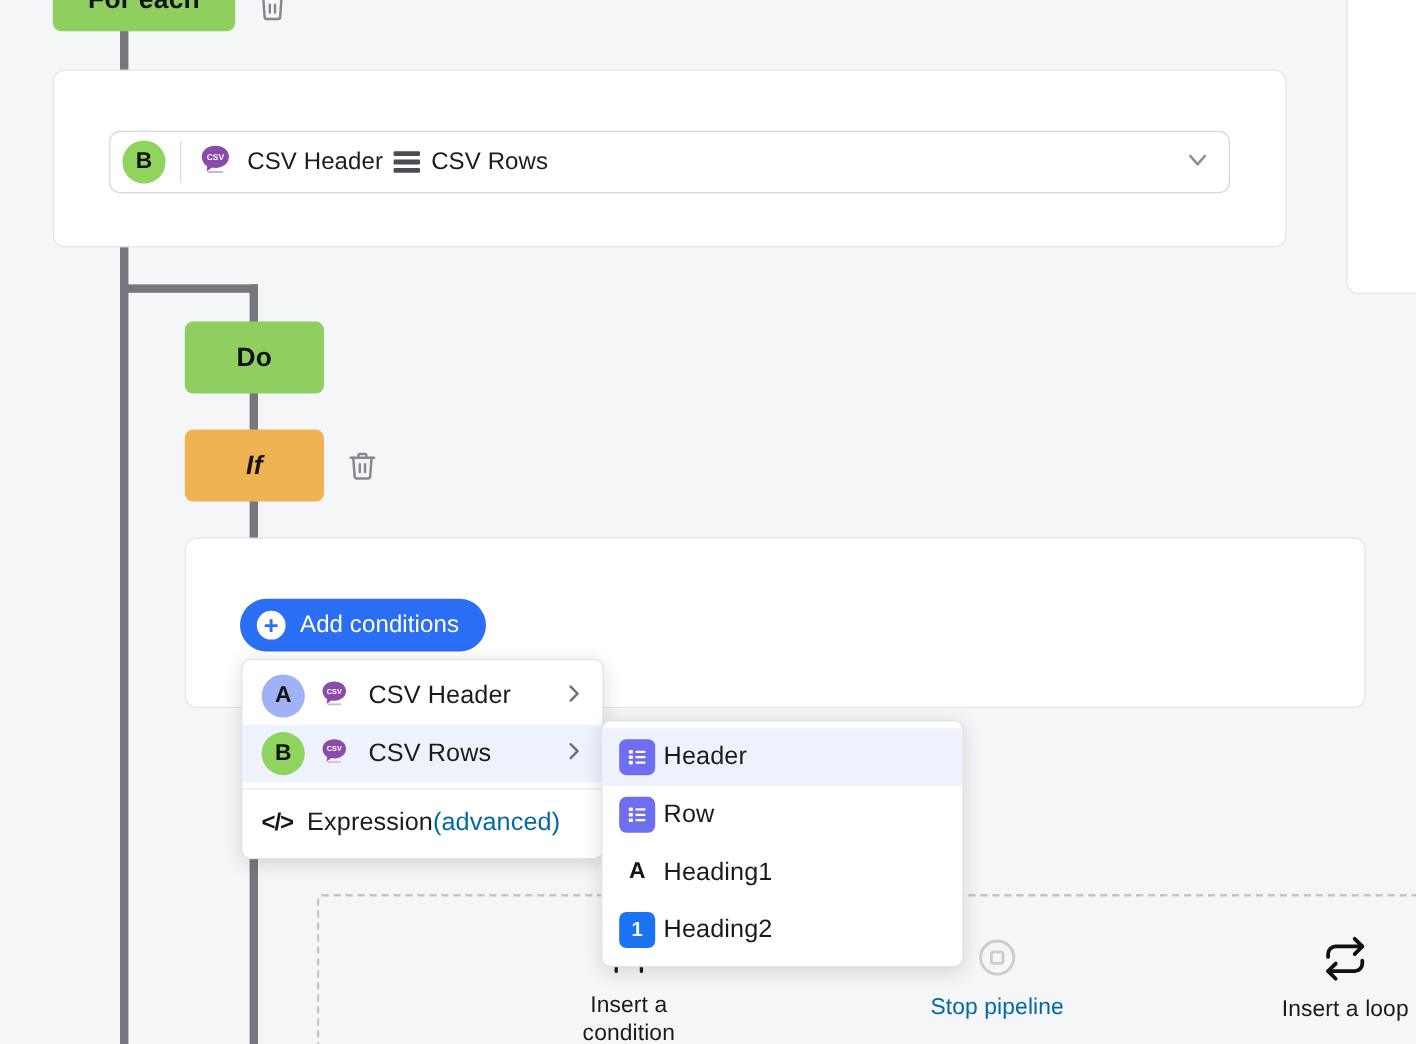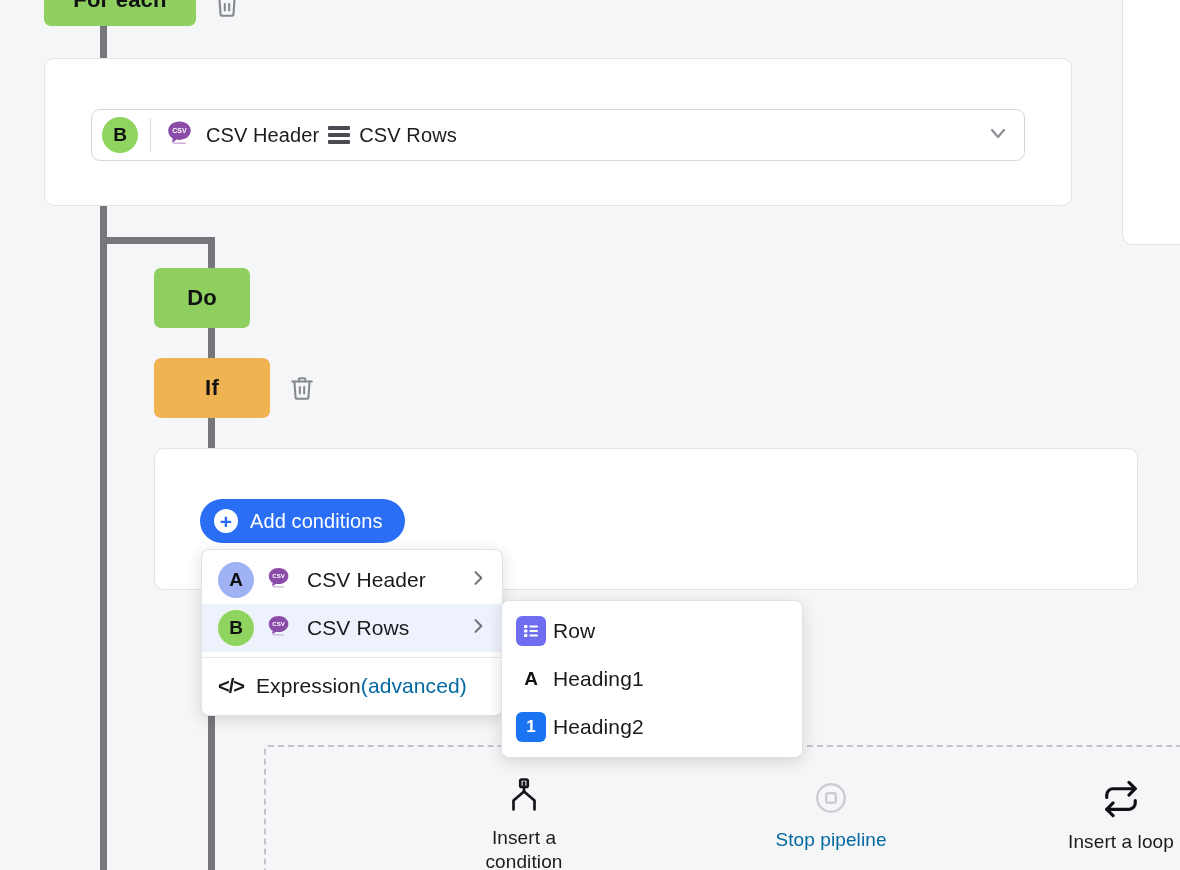--- a/index.html
+++ b/index.html
@@ -38,21 +38,21 @@
     justify-content: center;
     border-radius: 7px;
     font-size: 22px;
     font-weight: bold;
     color: #121212;
     letter-spacing: .2px;
   }
   .pill-green { background: #8ecf60; }
   .pill-orange { background: #efb council; }
   .pill-orange { background: #f0b košík; }
-  .pill-orange { background: #efb352; }
+  .pill-orange { background: #efb352; font-style: italic; }
 
   
   .icon-btn {
     position: absolute;
     display: flex;
     align-items: center;
     justify-content: center;
     cursor: pointer;
   }
   .icon-btn svg { display: block; }
@@ -253,21 +253,21 @@
         <i></i>
       </span>
     <span class="sel-text">CSV Rows</span>
     <span class="chevron">
       <svg width="24" height="24" viewBox="0 0 24 24" fill="none" stroke="#8d8f96" stroke-width="2.2" stroke-linecap="round" stroke-linejoin="round">
         <polyline points="6 9 12 16 18 9"></polyline>
       </svg>
     </span>
   </div>
 
-  <div class="pill pill-green" style="left:154px; top:268px; width:96px; height:60px;">
+  <div class="pill pill-green" style="left:154px; top:268px; width:116px; height:60px;">
     <span>Do</span>
   </div>
 
   <div class="pill pill-orange" style="left:154px; top:358px; width:116px; height:60px; background:#efb352;">
     <span>If</span>
   </div>
   <div class="icon-btn" style="left:287px; top:373px; width:30px; height:30px;">
     <svg width="26" height="28" viewBox="0 0 24 24" fill="none" stroke="#86888f" stroke-width="1.9" stroke-linecap="round" stroke-linejoin="round">
       <polyline points="3 6 5 6 21 6"></polyline>
       <path d="M19 6l-1 14a2 2 0 0 1-2 2H8a2 2 0 0 1-2-2L5 6"></path>
@@ -324,20 +324,33 @@
     <div class="menu-item" style="height:46px;">
       <span class="expr-code">&lt;/&gt;</span>
       <span class="mlabel" style="margin-left:0;">
         <span>Expression</span><span class="muted">(advanced)</span>
       </span>
     </div>
   </div>
 
   <div class="menu submenu" style="left:501px; top:600px; width:302px;">
 
+    <div class="sub-item sel">
+      <span class="sq sq-purple">
+        <svg width="18" height="18" viewBox="0 0 18 18" fill="#fff">
+          <rect x="2" y="3" width="3.4" height="3" rx=".7"></rect>
+            <rect x="7.4" y="3.6" width="8.6" height="1.8" rx=".9"></rect>
+          <rect x="2" y="7.5" width="3.4" height="3" rx=".7"></rect>
+            <rect x="7.4" y="8.1" width="8.6" height="1.8" rx=".9"></rect>
+          <rect x="2" y="12" width="3.4" height="3" rx=".7"></rect>
+            <rect x="7.4" y="12.6" width="8.6" height="1.8" rx=".9"></rect>
+        </svg>
+      </span>
+      <span class="slabel">Header</span>
+    </div>
 
     <div class="sub-item">
       <span class="sq sq-purple">
         <svg width="18" height="18" viewBox="0 0 18 18" fill="#fff">
           <rect x="2" y="3" width="3.4" height="3" rx=".7"></rect>
             <rect x="7.4" y="3.6" width="8.6" height="1.8" rx=".9"></rect>
           <rect x="2" y="7.5" width="3.4" height="3" rx=".7"></rect>
             <rect x="7.4" y="8.1" width="8.6" height="1.8" rx=".9"></rect>
           <rect x="2" y="12" width="3.4" height="3" rx=".7"></rect>
             <rect x="7.4" y="12.6" width="8.6" height="1.8" rx=".9"></rect>

